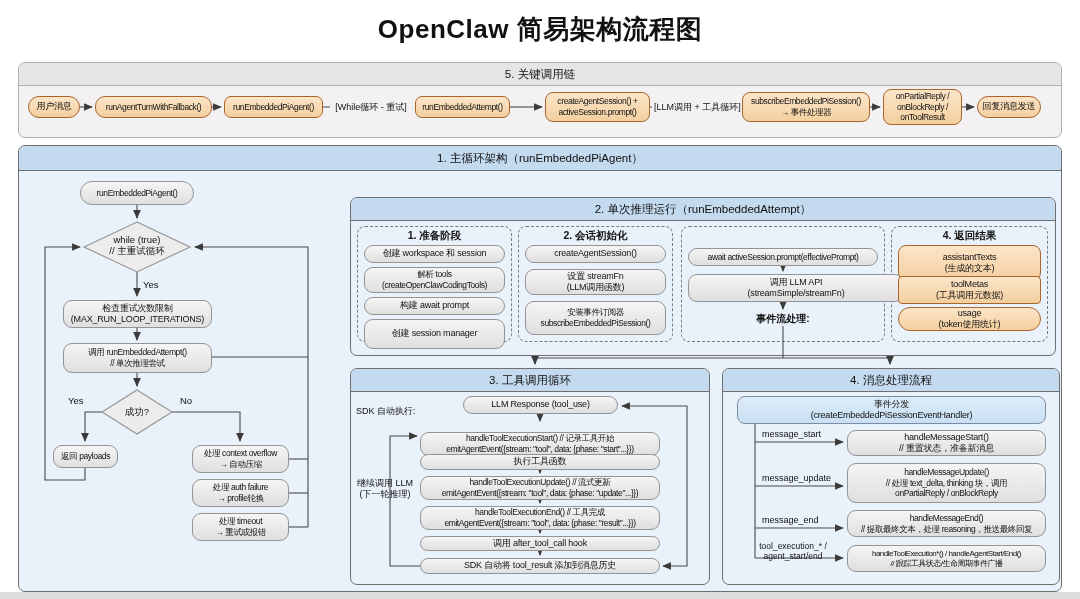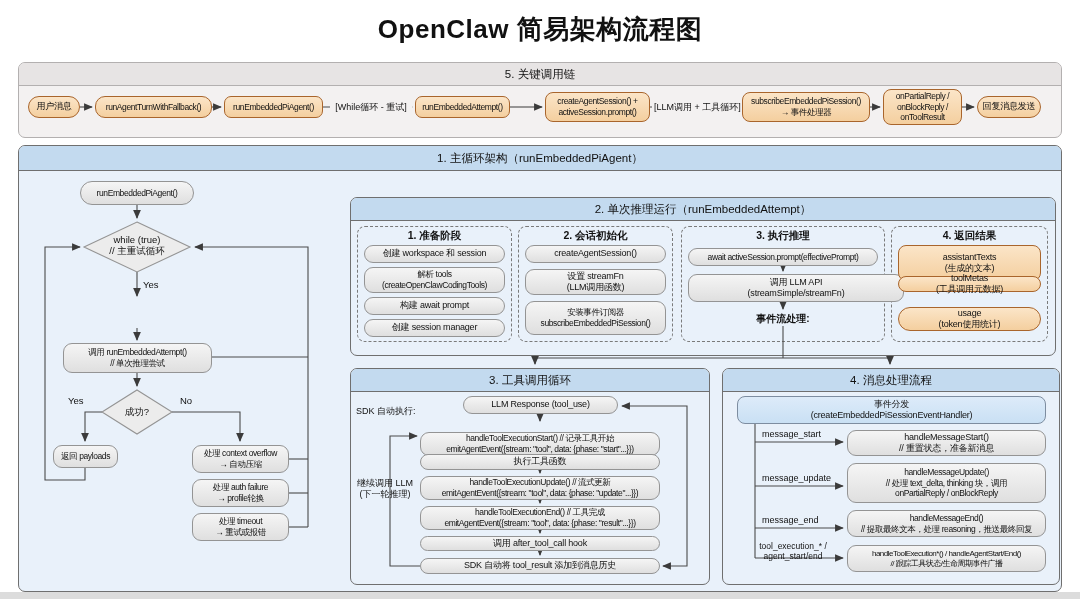--- a/index.html
+++ b/index.html
@@ -56,20 +56,22 @@
   <div class="node orange stadium" style="left:977px;top:96px;width:64px;height:22px">回复消息发送</div>
 
   <div class="panel blue-panel" style="left:18px;top:145px;width:1044px;height:447px">
     <div class="panel-header blue-head" style="height:24px">1. 主循环架构（runEmbeddedPiAgent）</div>
   </div>
 
   <div class="node stadium tight" style="left:80px;top:181px;width:114px;height:24px">runEmbeddedPiAgent()</div>
   <div class="lbl center" style="left:90px;top:234px;width:94px">while (true)
 // 主重试循环</div>
   <div class="lbl" style="left:143px;top:279px">Yes</div>
+  <div class="node" style="left:63px;top:300px;width:149px;height:28px">检查重试次数限制
+(MAX_RUN_LOOP_ITERATIONS)</div>
   <div class="node tight" style="left:63px;top:343px;width:149px;height:30px">调用 runEmbeddedAttempt()
 // 单次推理尝试</div>
   <div class="lbl center" style="left:107px;top:406px;width:60px">成功?</div>
   <div class="lbl" style="left:68px;top:395px">Yes</div>
   <div class="lbl" style="left:180px;top:395px">No</div>
   <div class="node tight" style="left:53px;top:445px;width:65px;height:23px">返回 payloads</div>
   <div class="node tight" style="left:192px;top:445px;width:97px;height:28px">处理 context overflow
 → 自动压缩</div>
   <div class="node tight" style="left:192px;top:479px;width:97px;height:28px">处理 auth failure
 → profile轮换</div>
@@ -79,42 +81,41 @@
   <div class="panel blue-panel" style="left:350px;top:197px;width:706px;height:159px">
     <div class="panel-header blue-head" style="height:22px">2. 单次推理运行（runEmbeddedAttempt）</div>
   </div>
 
   <div class="dashed-col" style="left:357px;top:226px;width:155px;height:116px"></div>
   <div class="col-title" style="left:357px;top:229px;width:155px">1. 准备阶段</div>
   <div class="node" style="left:364px;top:245px;width:141px;height:18px">创建 workspace 和 session</div>
   <div class="node tight" style="left:364px;top:267px;width:141px;height:26px">解析 tools
 (createOpenClawCodingTools)</div>
   <div class="node" style="left:364px;top:297px;width:141px;height:18px">构建 await prompt</div>
-  <div class="node" style="left:364px;top:319px;width:141px;height:18px">创建 session manager</div>
+  <div class="node" style="left:364px;top:319px;width:141px;height:30px">创建 session manager</div>
 
   <div class="dashed-col" style="left:518px;top:226px;width:155px;height:116px"></div>
   <div class="col-title" style="left:518px;top:229px;width:155px">2. 会话初始化</div>
   <div class="node" style="left:525px;top:245px;width:141px;height:18px">createAgentSession()</div>
   <div class="node" style="left:525px;top:269px;width:141px;height:26px">设置 streamFn
 (LLM调用函数)</div>
   <div class="node tight" style="left:525px;top:301px;width:141px;height:34px">安装事件订阅器
 subscribeEmbeddedPiSession()</div>
 
   <div class="dashed-col" style="left:681px;top:226px;width:204px;height:116px"></div>
-  <div class="col-title" style="left:681px;top:229px;width:204px">3. 执行推理</div>
   <div class="node tight" style="left:688px;top:248px;width:190px;height:18px">await activeSession.prompt(effectivePrompt)</div>
   <div class="node" style="left:688px;top:274px;width:216px;height:28px">调用 LLM API
 (streamSimple/streamFn)</div>
   <div class="lbl center bold" style="left:688px;top:313px;width:190px;font-size:10px">事件流处理:</div>
 
   <div class="dashed-col" style="left:891px;top:226px;width:157px;height:116px"></div>
   <div class="col-title" style="left:891px;top:229px;width:157px">4. 返回结果</div>
   <div class="node orange" style="left:898px;top:245px;width:143px;height:36px;border-radius:8px">assistantTexts
 (生成的文本)</div>
-  <div class="node orange" style="left:898px;top:276px;width:143px;height:16px;border-radius:12px">toolMetas
+  <div class="node orange" style="left:898px;top:276px;width:143px;height:28px;border-radius:4px">toolMetas
 (工具调用元数据)</div>
   <div class="node orange" style="left:898px;top:307px;width:143px;height:24px;border-radius:12px">usage
 (token使用统计)</div>
 
   <div class="panel blue-panel" style="left:350px;top:368px;width:360px;height:217px">
     <div class="panel-header blue-head" style="height:22px">3. 工具调用循环</div>
   </div>
   <div class="node" style="left:463px;top:396px;width:155px;height:18px">LLM Response (tool_use)</div>
   <div class="lbl" style="left:356px;top:406px;font-size:9px">SDK 自动执行:</div>
   <div class="node tight" style="left:420px;top:432px;width:240px;height:24px">handleToolExecutionStart() // 记录工具开始

